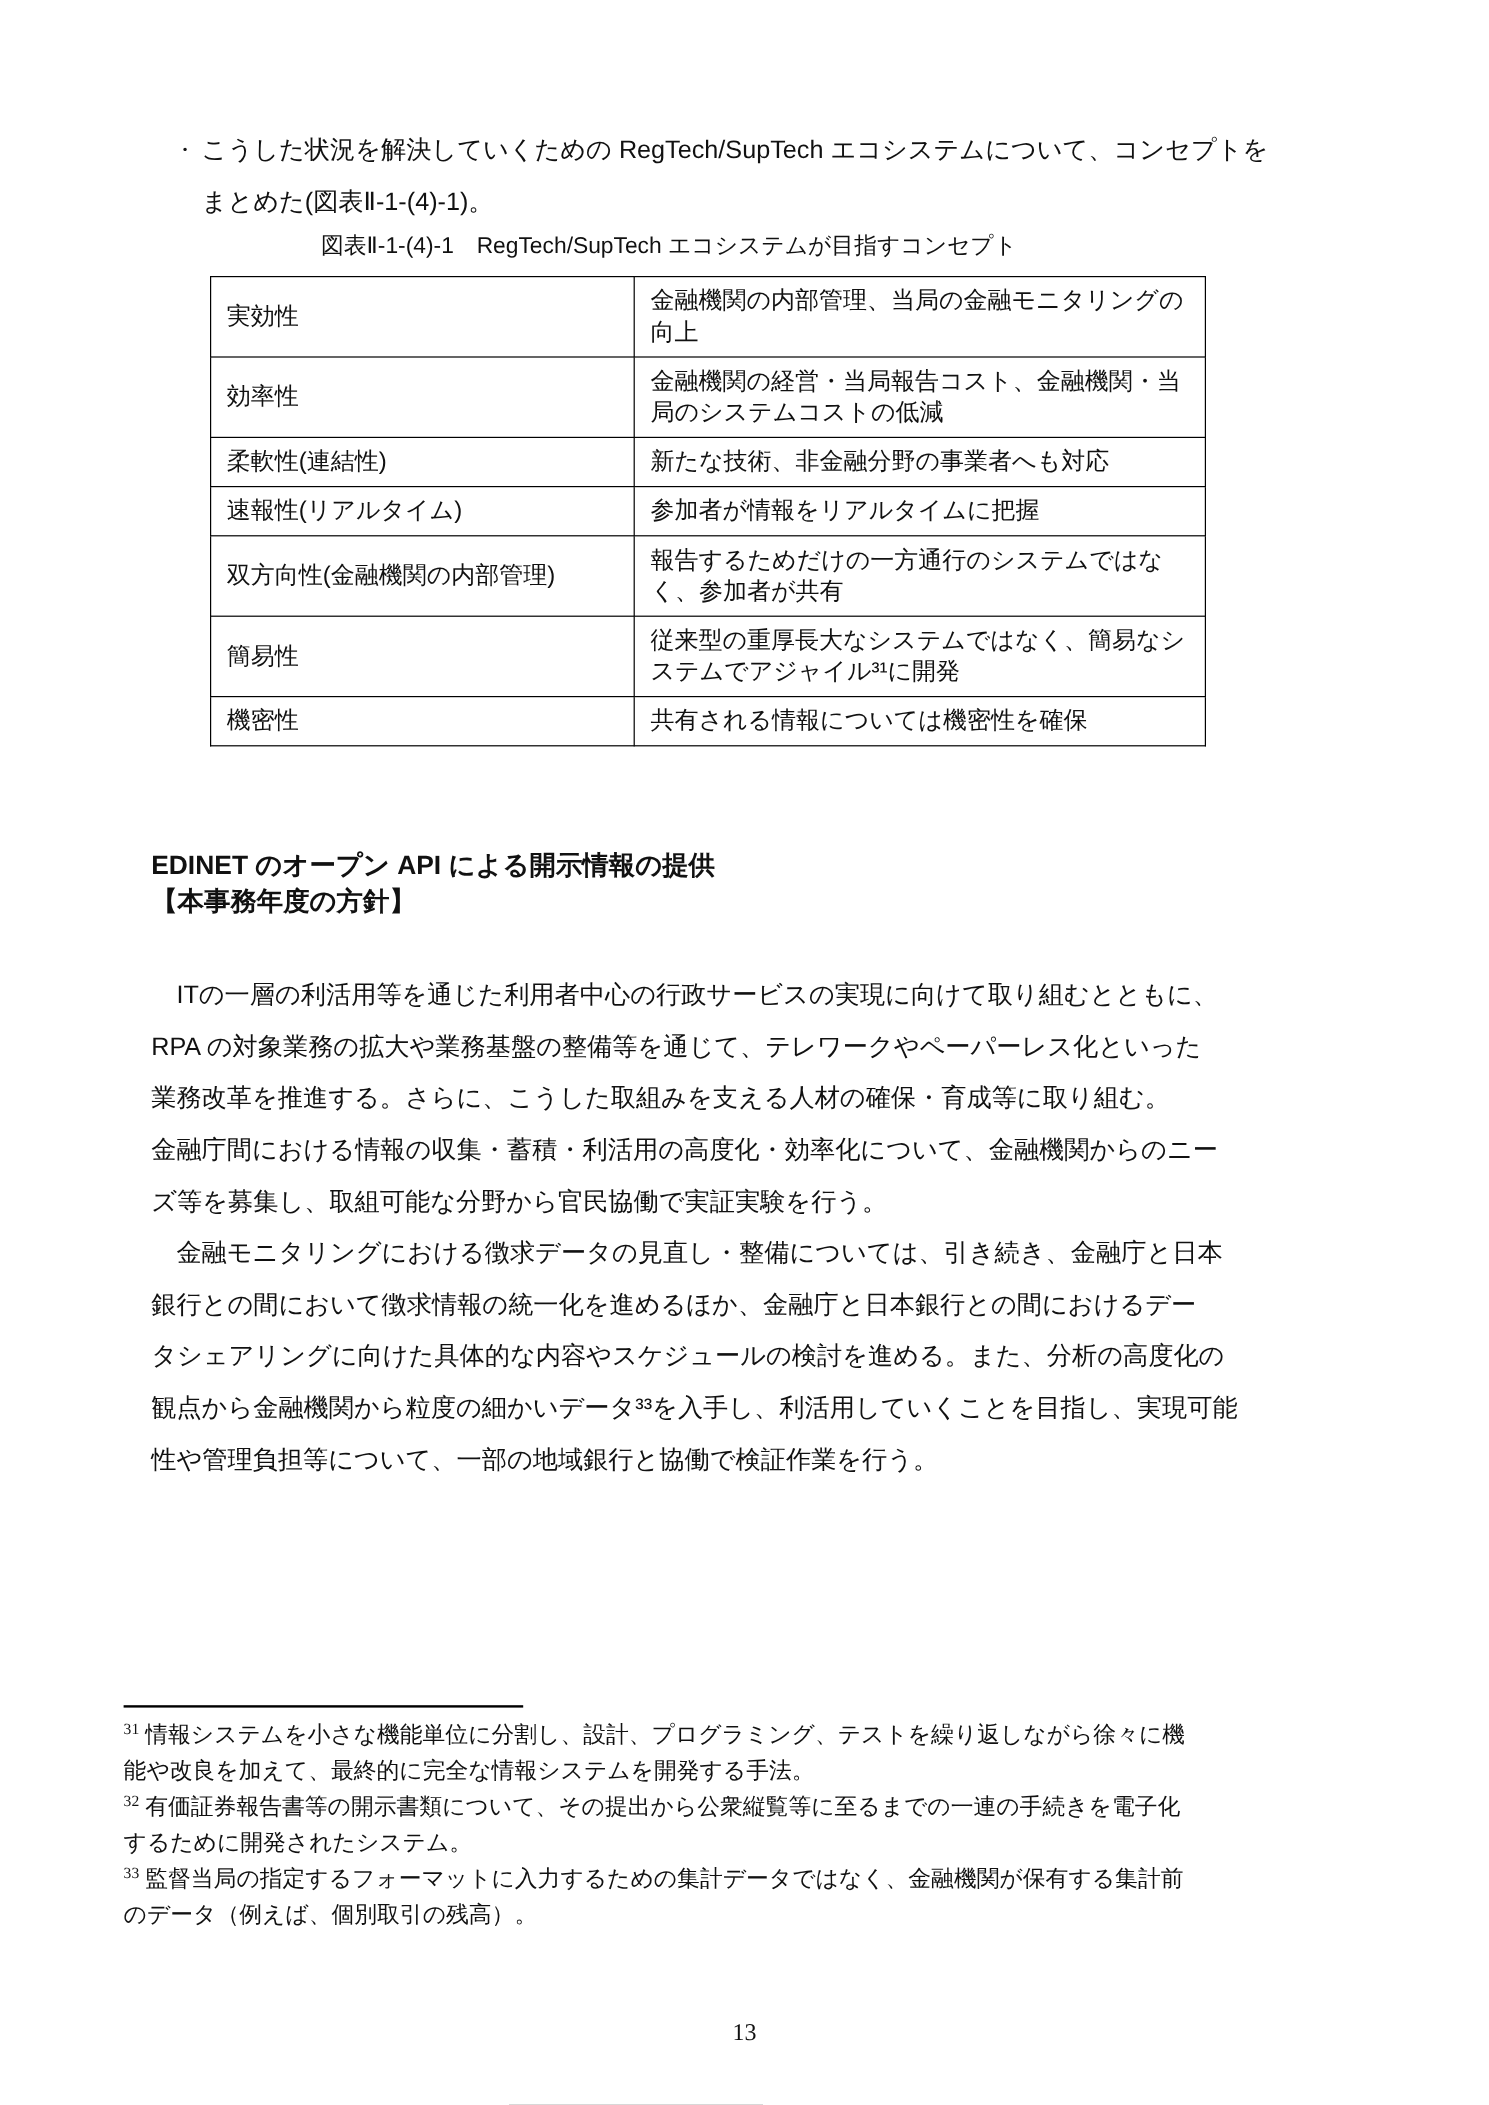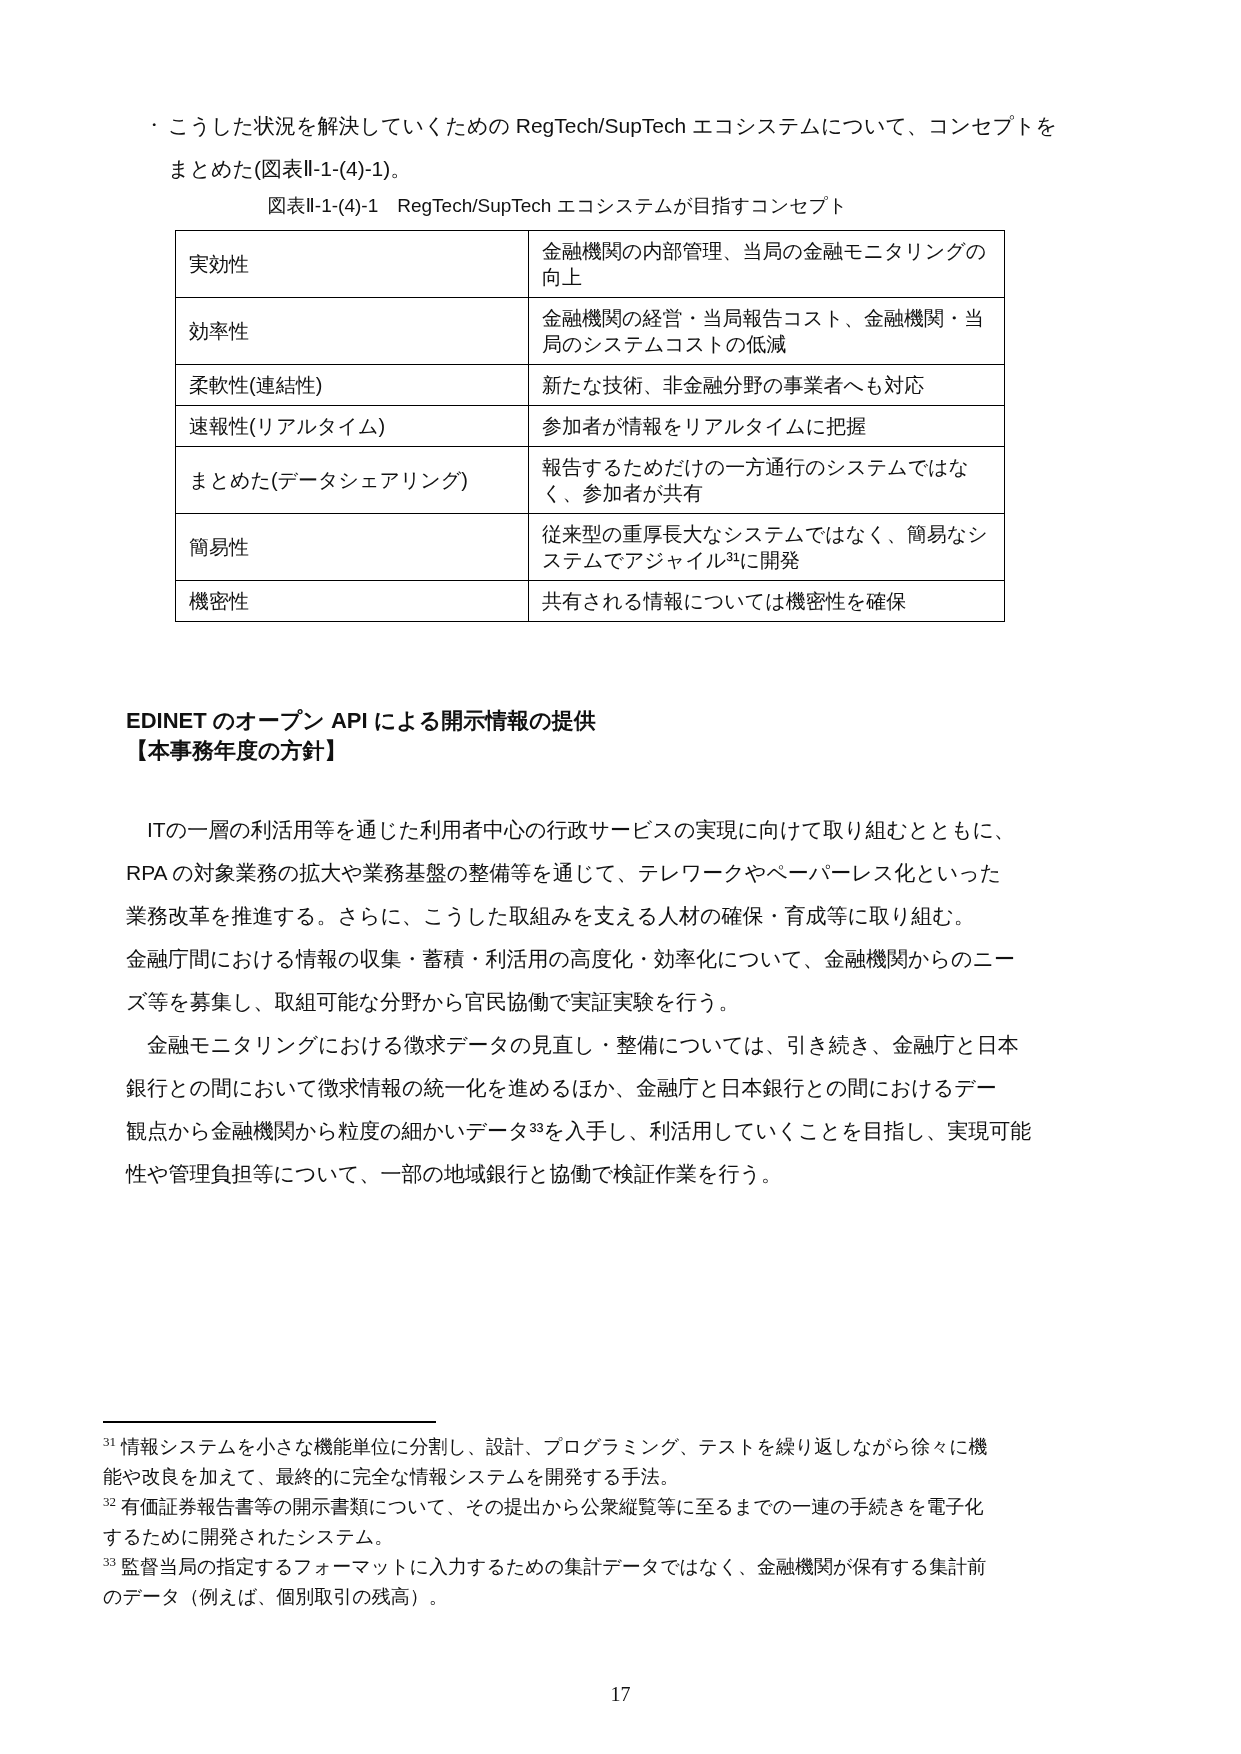--- a/index.html
+++ b/index.html
@@ -121,21 +121,21 @@
       </tr>
       <tr>
         <td class="label-cell">柔軟性(連結性)</td>
         <td class="desc-cell">新たな技術、非金融分野の事業者へも対応</td>
       </tr>
       <tr>
         <td class="label-cell">速報性(リアルタイム)</td>
         <td class="desc-cell">参加者が情報をリアルタイムに把握</td>
       </tr>
       <tr>
-        <td class="label-cell">まとめた(データシェアリング)</td>
+        <td class="label-cell">双方向性(金融機関の内部管理)</td>
         <td class="desc-cell">報告するためだけの一方通行のシステムではなく、参加者が共有</td>
       </tr>
       <tr>
         <td class="label-cell">簡易性</td>
         <td class="desc-cell">従来型の重厚長大なシステムではなく、簡易なシステムでアジャイル³¹に開発</td>
       </tr>
       <tr>
         <td class="label-cell">機密性</td>
         <td class="desc-cell">共有される情報については機密性を確保</td>
       </tr>
@@ -154,20 +154,21 @@
   </div>
 
   <div class="paragraph">
     <div class="line">金融庁間における情報の収集・蓄積・利活用の高度化・効率化について、金融機関からのニー</div>
     <div class="line">ズ等を募集し、取組可能な分野から官民協働で実証実験を行う。</div>
   </div>
 
   <div class="paragraph">
     <div class="line first">金融モニタリングにおける徴求データの見直し・整備については、引き続き、金融庁と日本</div>
     <div class="line">銀行との間において徴求情報の統一化を進めるほか、金融庁と日本銀行との間におけるデー</div>
+    <div class="line">タシェアリングに向けた具体的な内容やスケジュールの検討を進める。また、分析の高度化の</div>
     <div class="line">観点から金融機関から粒度の細かいデータ³³を入手し、利活用していくことを目指し、実現可能</div>
     <div class="line">性や管理負担等について、一部の地域銀行と協働で検証作業を行う。</div>
   </div>
 
   <div class="footnotes">
     <div class="fn-rule"></div>
 
     <div class="fn">
       <div class="line">
         <span class="fn-sup">31</span><span>情報システムを小さな機能単位に分割し、設計、プログラミング、テストを繰り返しながら徐々に機</span>
@@ -183,15 +184,15 @@
     </div>
 
     <div class="fn">
       <div class="line">
         <span class="fn-sup">33</span><span>監督当局の指定するフォーマットに入力するための集計データではなく、金融機関が保有する集計前</span>
       </div>
       <div class="line">のデータ（例えば、個別取引の残高）。</div>
     </div>
   </div>
 
-  <div class="page-number">17</div>
+  <div class="page-number">13</div>
 
 </div>
 
 </body></html>

